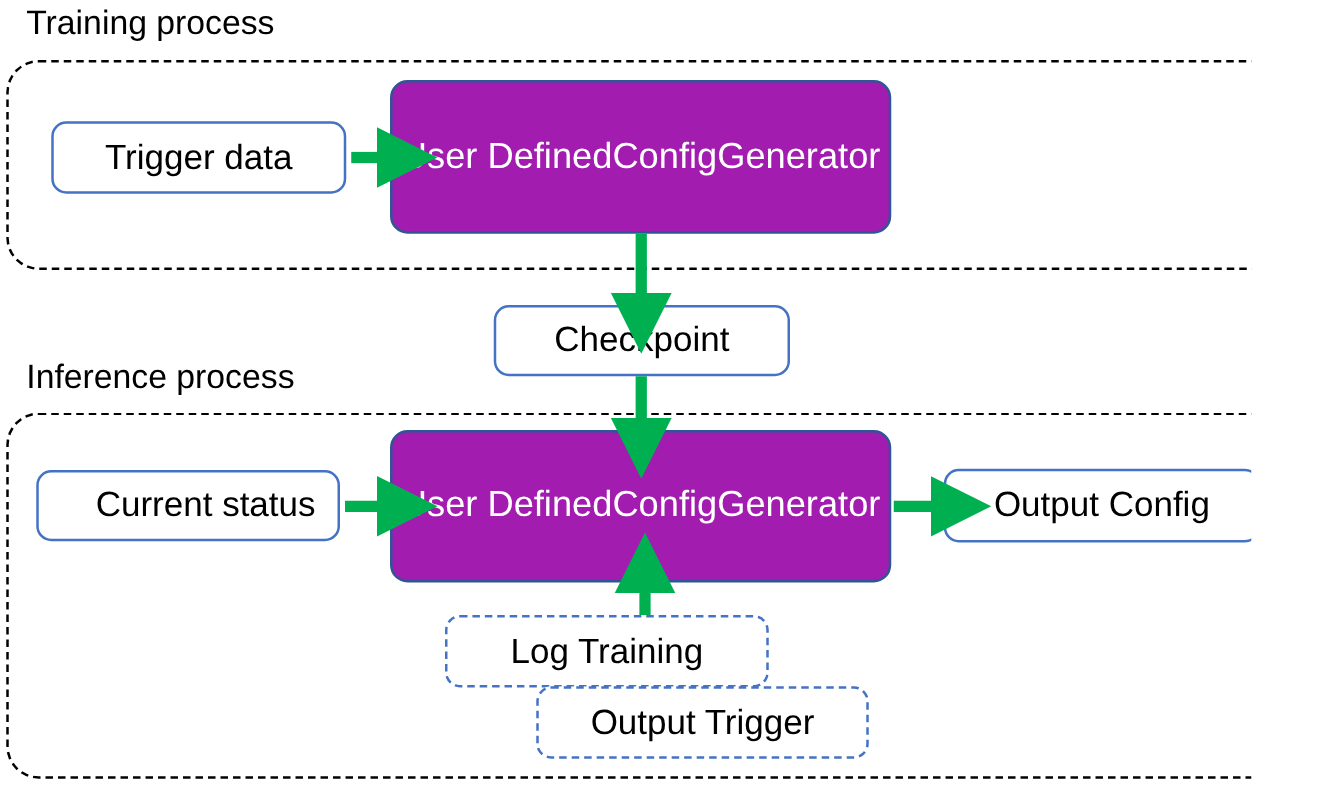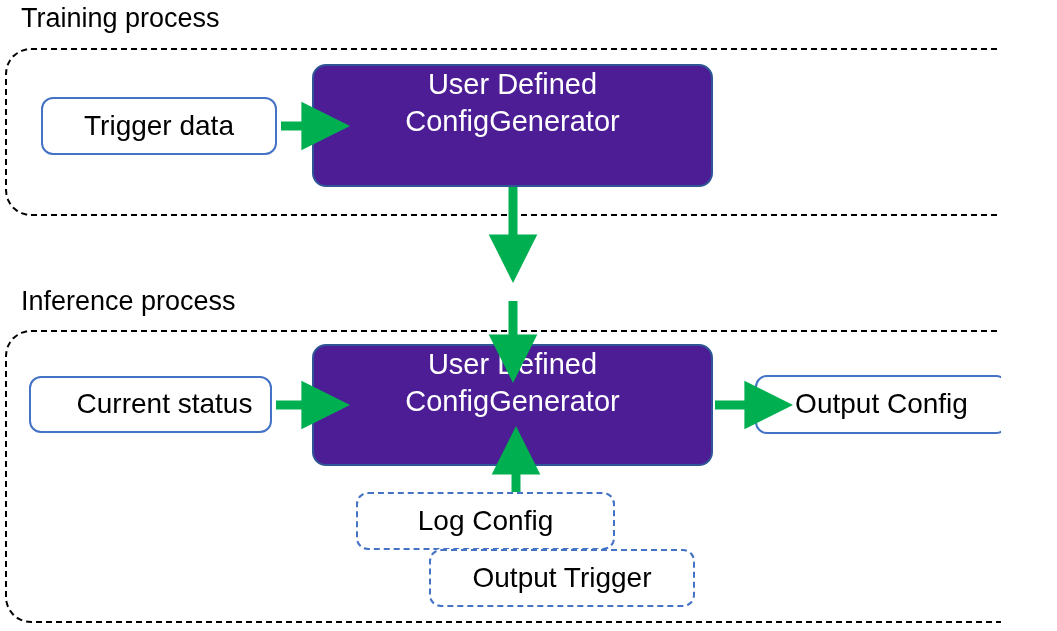--- a/index.html
+++ b/index.html
@@ -57,26 +57,27 @@
   }
   #node-training-data  { left: 41px;  top: 97px;  width: 236px; height: 58px; }
   #node-checkpoint     { left: 395px; top: 244px; width: 237px; height: 57px; }
   #node-current-status { left: 29px;  top: 376px; width: 243px; height: 57px; padding-left: 28px; }
   #node-output-config  { left: 755px; top: 375px; width: 253px; height: 59px; }
 
   
   .node-filled {
     position: absolute;
     box-sizing: border-box;
-    background: #4c1d95;
+    background: #a21caf;
     border: 2.2px solid #2F5597;
     border-radius: 14px;
     display: flex;
-    flex-direction: column;
+    flex-direction: row;
     align-items: center;
+    justify-content: center;
     color: #ffffff;
     font-size: 29px;
     line-height: 1.28;
     white-space: nowrap;
   }
   #node-train-generator { left: 312px; top: 64px;  width: 401px; height: 123px; }
   #node-infer-generator { left: 312px; top: 344px; width: 401px; height: 122px; }
 
   
   .node-trigger {
@@ -150,27 +151,28 @@
     </g>
   </svg>
 
   <div class="node-plain" id="node-training-data">Trigger data</div>
 
   <div class="node-filled" id="node-train-generator">
     <span>User Defined</span>
     <span>ConfigGenerator</span>
   </div>
 
+  <div class="node-plain" id="node-checkpoint">Checkpoint</div>
 
   <div class="node-plain" id="node-current-status">Current status</div>
 
   <div class="node-filled" id="node-infer-generator">
     <span>User Defined</span>
     <span>ConfigGenerator</span>
   </div>
 
   <div class="node-plain" id="node-output-config">Output Config</div>
 
-  <div class="node-trigger" id="node-log-trigger">Log Config</div>
+  <div class="node-trigger" id="node-log-trigger">Log Training</div>
 
   <div class="node-trigger" id="node-clock-trigger">Output Trigger</div>
 
 </div>
 
 </body></html>

